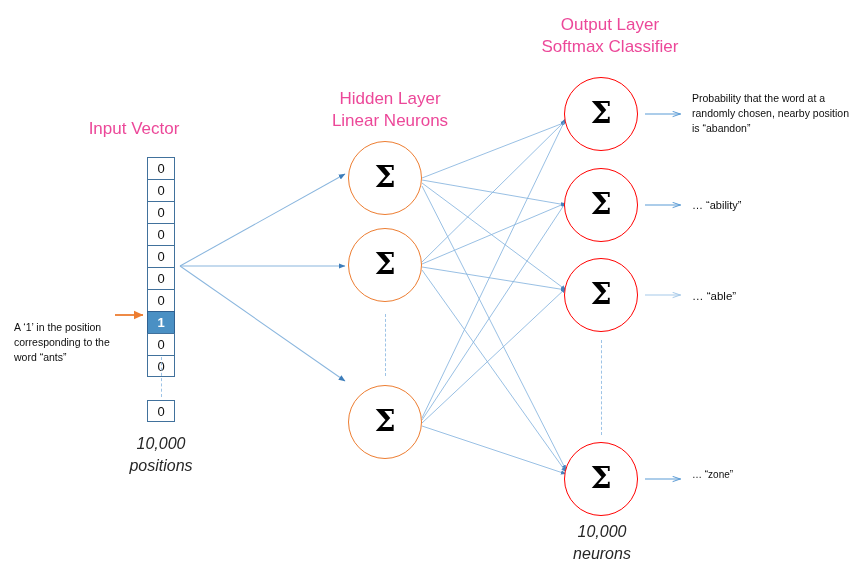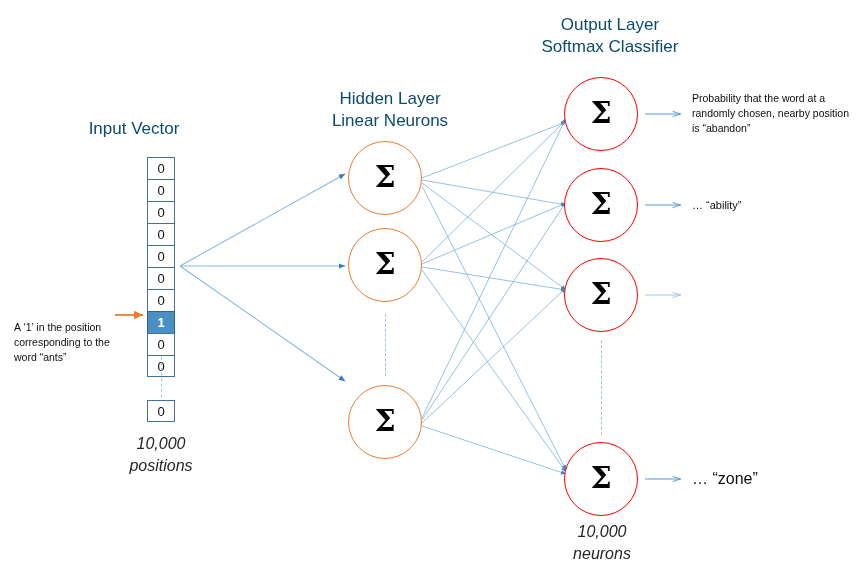--- a/index.html
+++ b/index.html
@@ -24,21 +24,21 @@
     width: 858px; height: 562px;
     pointer-events: none;
   }
 
   
   .heading {
     position: absolute;
     font-size: 17px;
     font-weight: 400;
     line-height: 1.28;
-    color: #0c4a6e;
+    color: #ec4899;
     text-align: center;
     white-space: pre-line;
   }
   #heading-input   { left:  44px; top: 118px; width: 180px; }
   #heading-hidden  { left: 300px; top:  88px; width: 180px; }
   #heading-output  { left: 510px; top:  14px; width: 200px; }
 
   
   #input-vector {
     position: absolute;
@@ -131,21 +131,21 @@
   .out-label {
     position: absolute;
     font-size: 10.5px;
     line-height: 1.42;
     color: #0d0d0d;
   }
   .out-label b { font-weight: 400; }
   #out-label-0 { left: 692px; top:  91px; width: 160px; }
   #out-label-1 { left: 692px; top: 198px; width: 160px; font-size: 11px; }
   #out-label-2 { left: 692px; top: 288px; width: 160px; font-size: 11.5px; }
-  #out-label-3 { left: 692px; top: 468px; width: 160px; font-size: 16px; }
+  #out-label-3 { left: 692px; top: 468px; width: 160px; font-size: 10px; }
 </style>
 </head>
 <body>
 
 <div id="stage">
 
   <svg id="wires" viewBox="0 0 858 562" xmlns="http://www.w3.org/2000/svg">
     <defs>
       <marker id="ah-blue" markerWidth="7" markerHeight="7" refX="6" refY="3.2" orient="auto" markerUnits="strokeWidth">
         <path d="M0,0.6 L6.4,3.2 L0,5.8 Z" fill="#3d7dba"></path>
@@ -263,18 +263,21 @@
 neurons</div>
 
   <div class="out-label" id="out-label-0">
     <span>Probability that the word at a randomly chosen, nearby position is “</span><b>abandon</b><span>”</span>
   </div>
 
   <div class="out-label" id="out-label-1">
     <span>… “</span><b>ability</b><span>”</span>
   </div>
 
+  <div class="out-label" id="out-label-2">
+    <span>… “</span><b>able</b><span>”</span>
+  </div>
 
   <div class="out-label" id="out-label-3">
     <span>… “</span><b>zone</b><span>”</span>
   </div>
 
 </div>
 
 </body></html>

